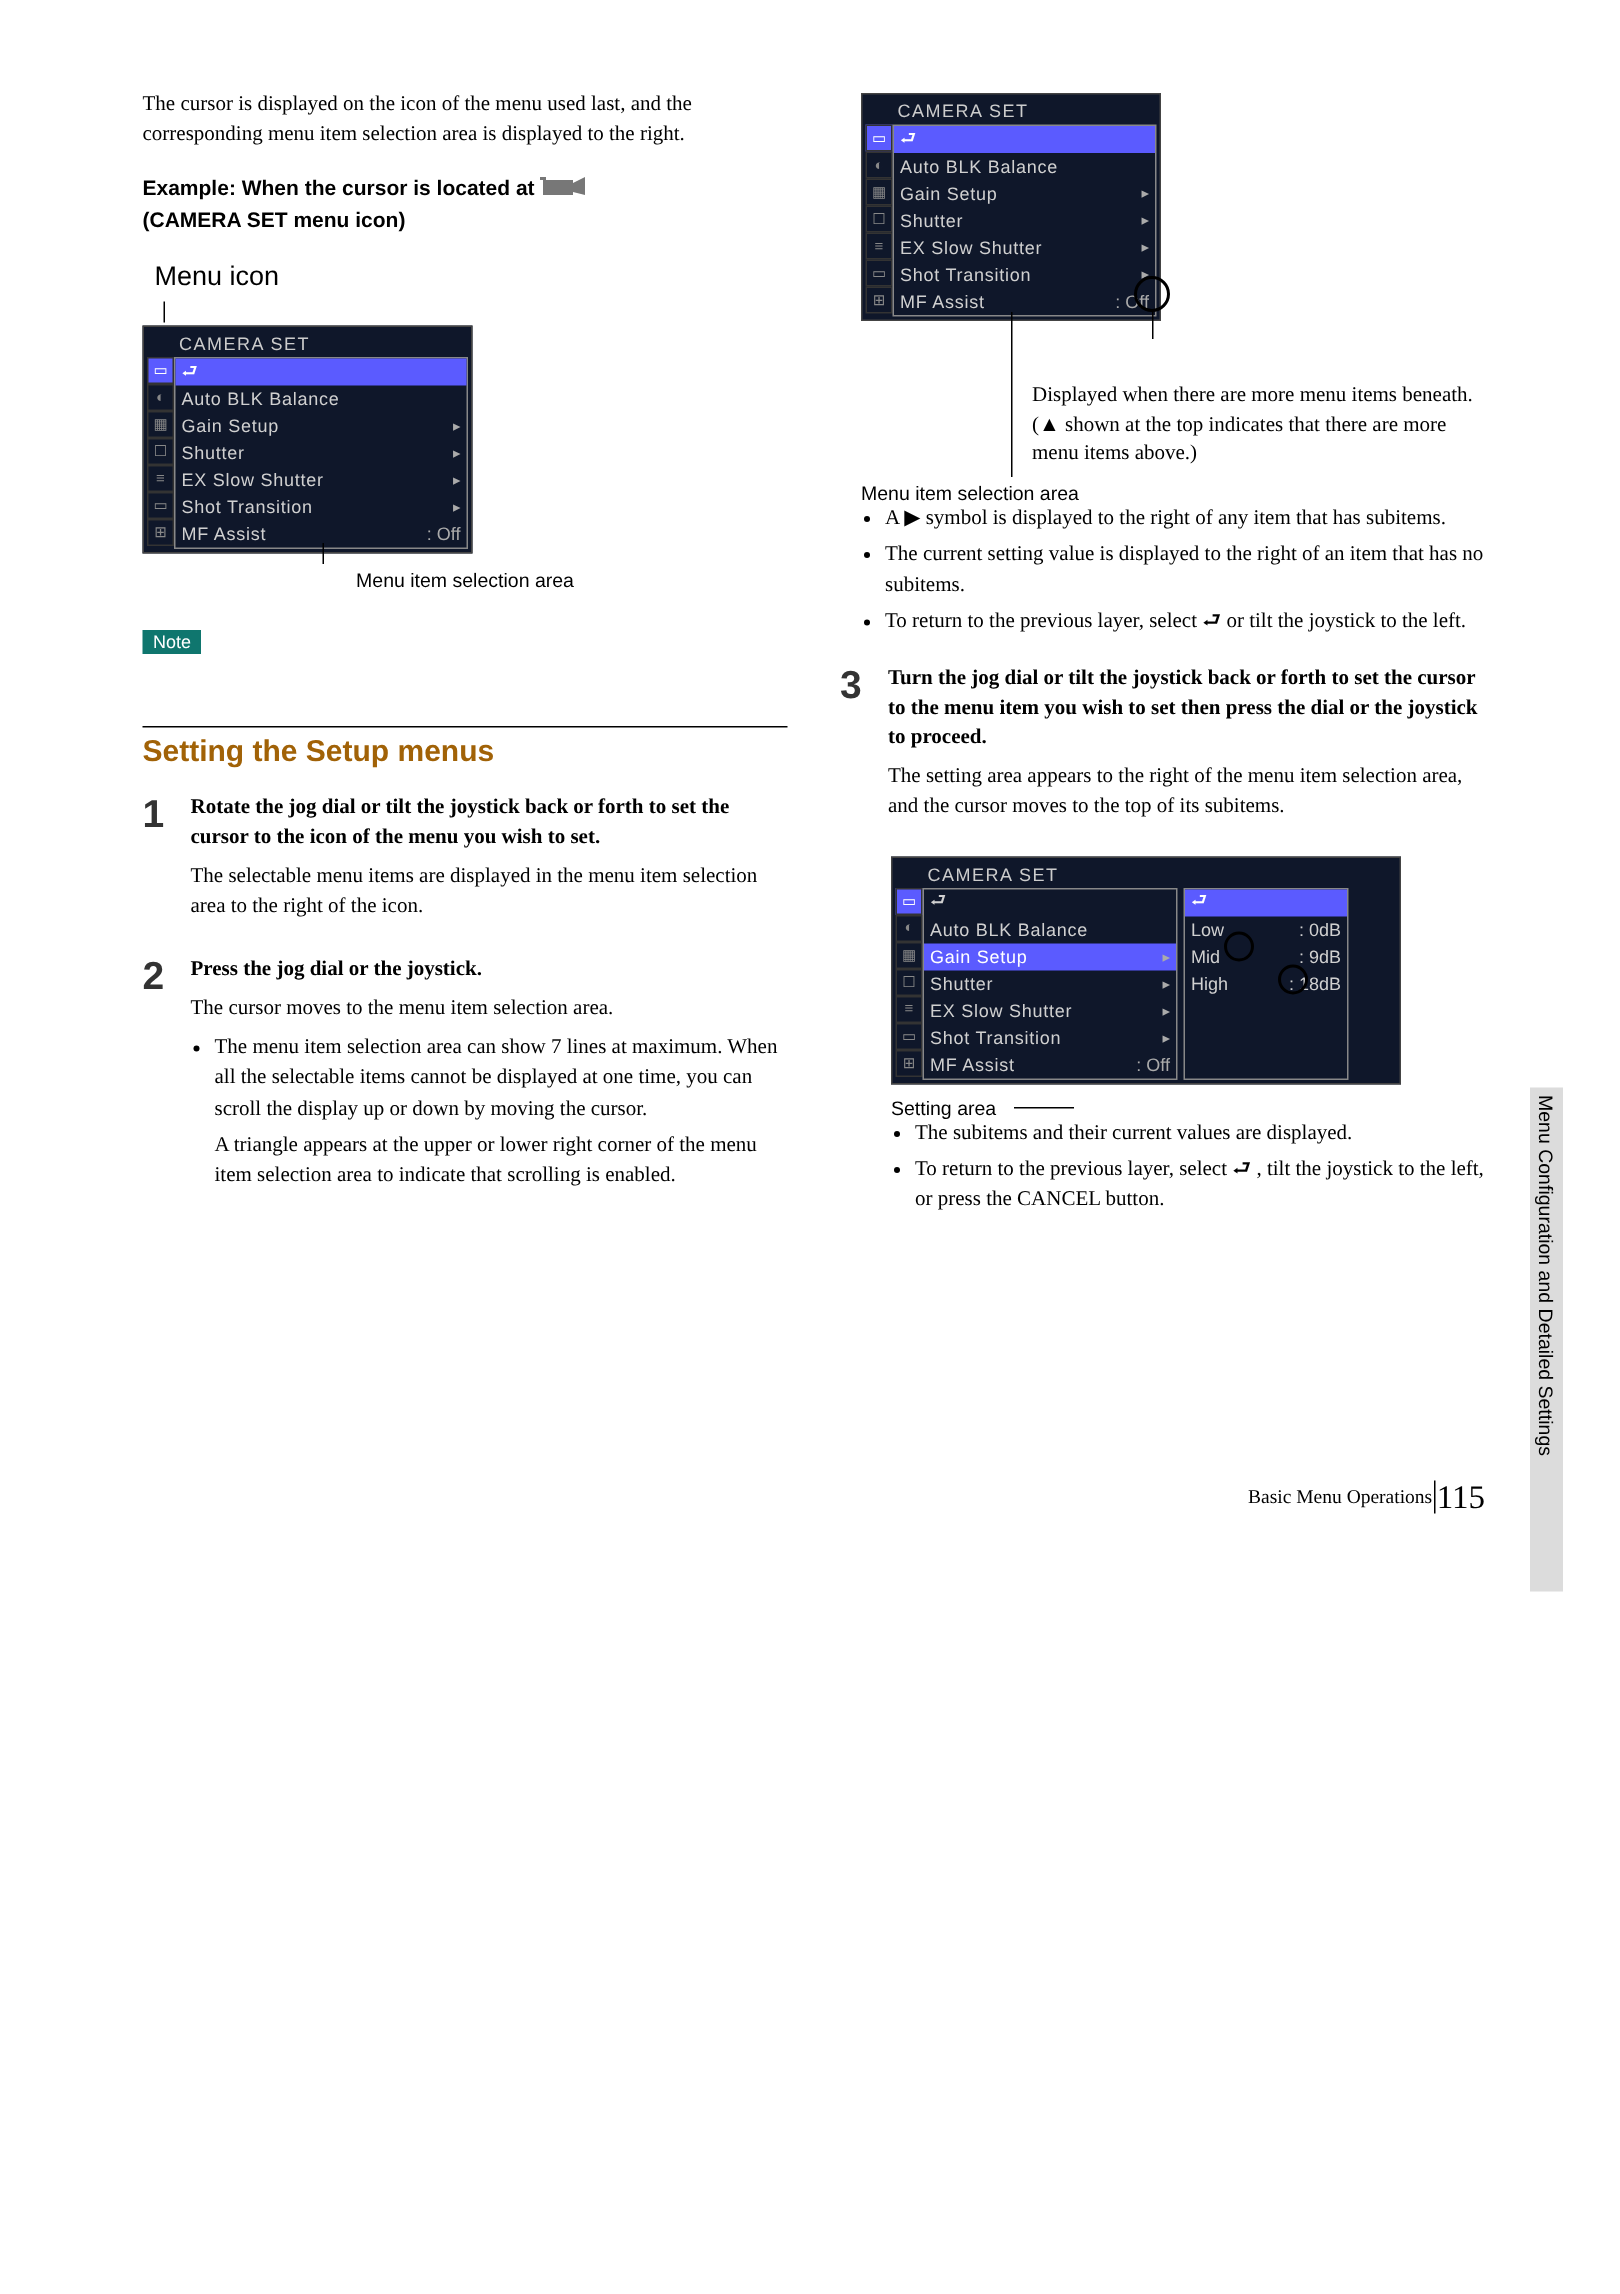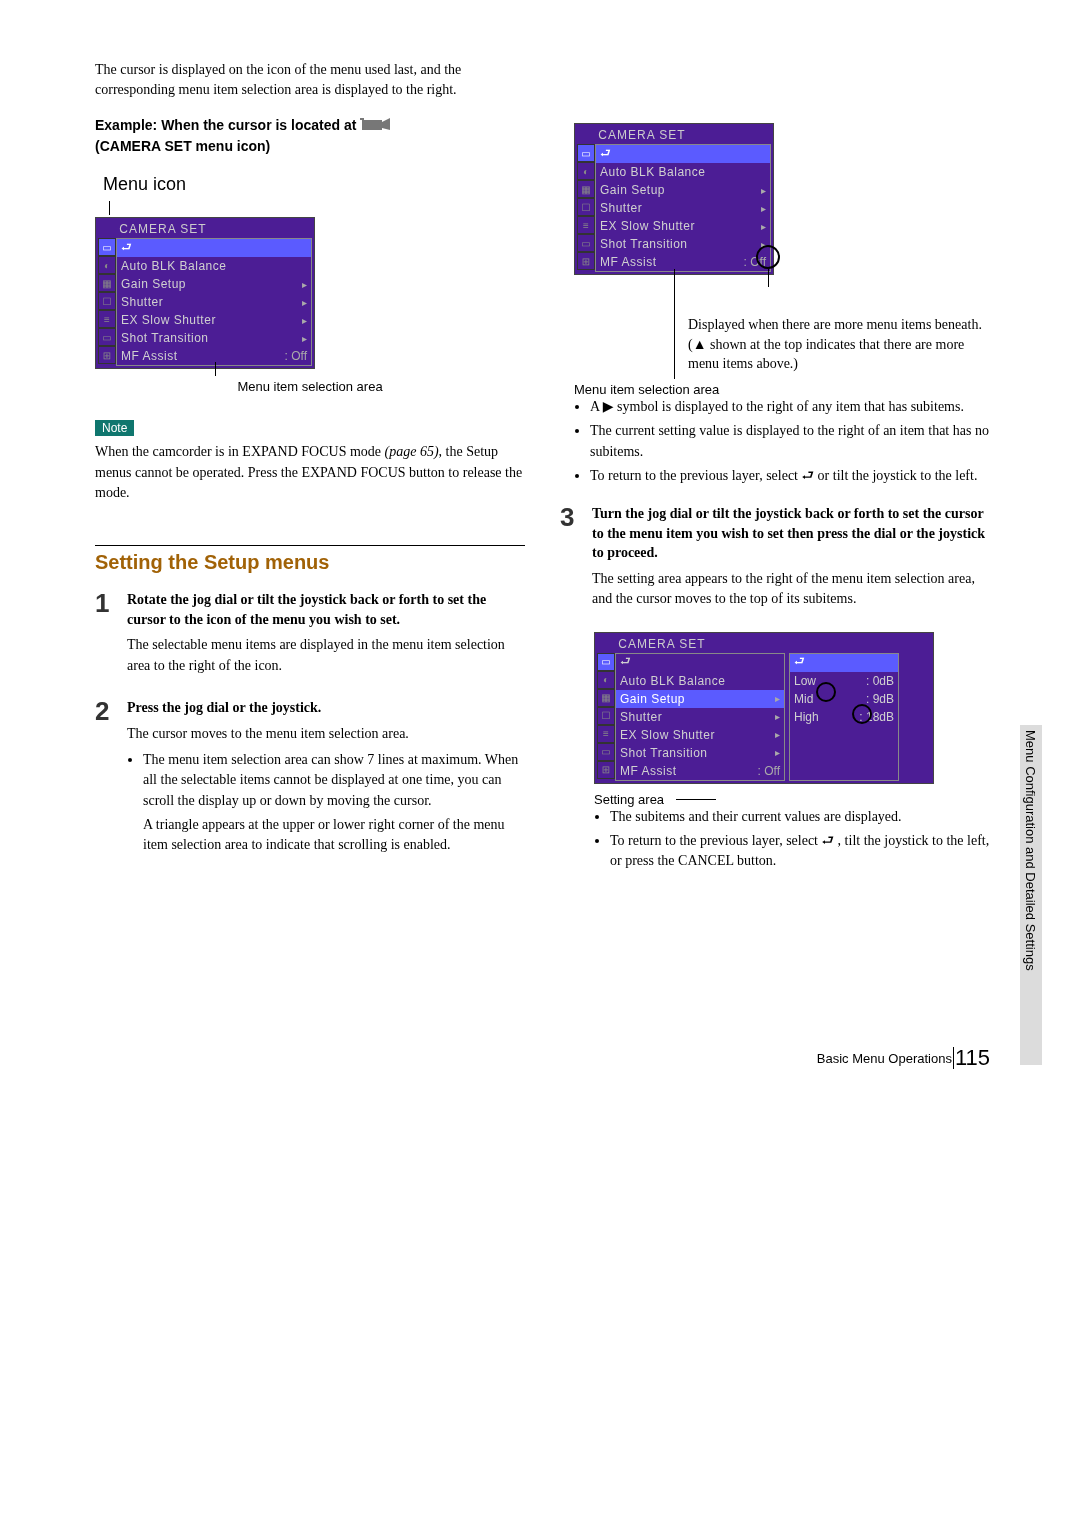--- a/index.html
+++ b/index.html
@@ -43,21 +43,21 @@
   }
   .icon-line {
     width: 1px;
     height: 14px;
     background: #000;
     margin-left: 14px;
     margin-bottom: 2px;
   }
   
   .menu-screenshot {
-    background: #4c1d95;
+    background: #0f172a;
     color: #d0d0d0;
     font-family: Arial, Helvetica, sans-serif;
     font-size: 12px;
     width: 220px;
     padding: 2px;
     border: 1px solid #444;
     position: relative;
   }
   .menu-screenshot.wide { width: 340px; }
   .menu-title {
@@ -221,21 +221,21 @@
     position: absolute;
     right: 42px;
     top: 730px;
   }
   .footer {
     display: flex;
     justify-content: flex-end;
     align-items: center;
     gap: 1px;
     margin-top: 170px;
-    font-family: Liberation Sans, sans-serif;
+    font-family: Liberation Serif, serif;
     font-size: 13px;
   }
   .footer-divider {
     width: 1px;
     height: 22px;
     background: #000;
   }
   .page-num {
     font-size: 22px;
   }
@@ -321,23 +321,20 @@
                 <span class="value">: Off</span>
               </div>
           </div>
         </div>
       </div>
       <div style="position:absolute;left:120px;top:145px;width:1px;height:14px;background:#000;"></div>
     </div>
     <div class="selection-label">Menu item selection area</div>
 
     <div class="note-badge">Note</div>
-    <p class="note-text">
-      <span>When the camcorder is in EXPAND FOCUS mode </span><span class="italic">(page 65)</span><span>, the Setup menus cannot be operated. Press the EXPAND FOCUS button to release the mode.</span>
-    </p>
 
     <h2 class="section-heading">Setting the Setup menus</h2>
 
     <div class="step">
       <div class="step-num">1</div>
       <div class="step-body">
         <p class="step-title">Rotate the jog dial or tilt the joystick back or forth to set the cursor to the icon of the menu you wish to set.</p>
         <p class="step-desc">The selectable menu items are displayed in the menu item selection area to the right of the icon.</p>
       </div>
     </div>

